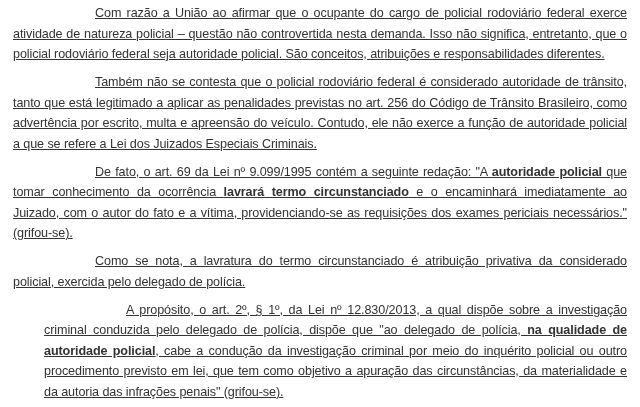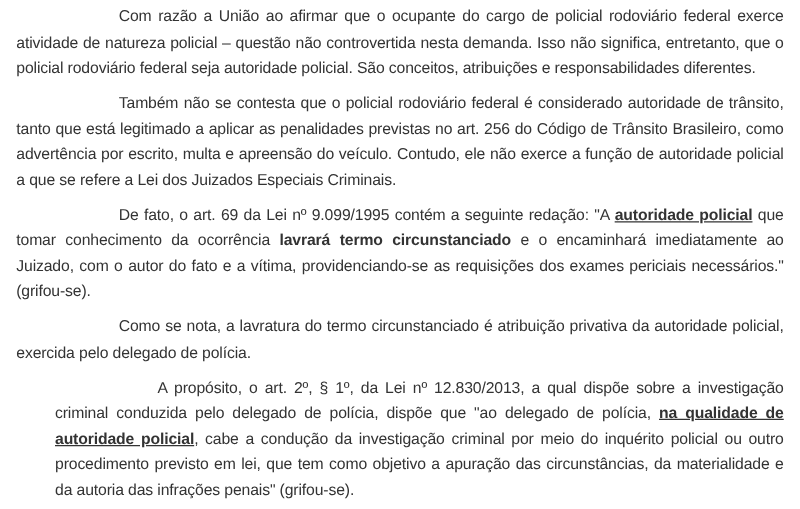--- a/index.html
+++ b/index.html
@@ -21,32 +21,33 @@
   .doc {
     padding: 3px 13px 0 13px;
     font-size: 12.6px;
     line-height: 20.5px;
     letter-spacing: -0.1px;
     text-align: justify;
   }
   .para {
     margin: 0 0 7.5px 0;
     text-indent: 82px;
+    text-decoration: underline;
   }
   .para:last-child {
     margin-bottom: 0;
     margin-left: 31px;
   }
   .seg-bold { font-weight: bold; }
   .seg-underline { text-decoration: underline; }
 </style>
 </head>
 <body>
 
 <div class="page" style="background: rgb(255, 255, 255);">
   <div class="doc" style="color: rgb(51, 51, 51);">
       <p class="para"><span class="">Com razão a União ao afirmar que o ocupante do cargo de policial rodoviário federal exerce atividade de natureza policial – questão não controvertida nesta demanda. Isso não significa, entretanto, que o policial rodoviário federal seja autoridade policial. São conceitos, atribuições e responsabilidades diferentes.</span></p>
       <p class="para"><span class="">Também não se contesta que o policial rodoviário federal é considerado autoridade de trânsito, tanto que está legitimado a aplicar as penalidades previstas no art. 256 do Código de Trânsito Brasileiro, como advertência por escrito, multa e apreensão do veículo. Contudo, ele não exerce a função de autoridade policial a que se refere a Lei dos Juizados Especiais Criminais.</span></p>
       <p class="para"><span class="">De fato, o art. 69 da Lei nº 9.099/1995 contém a seguinte redação: "A </span><span class="seg-bold seg-underline">autoridade policial</span><span class=""> que tomar conhecimento da ocorrência </span><span class="seg-bold">lavrará termo circunstanciado</span><span class=""> e o encaminhará imediatamente ao Juizado, com o autor do fato e a vítima, providenciando-se as requisições dos exames periciais necessários." (grifou-se).</span></p>
-      <p class="para"><span class="">Como se nota, a lavratura do termo circunstanciado é atribuição privativa da autoridade policial, exercida pelo delegado de polícia.</span></p>
+      <p class="para"><span class="">Como se nota, a lavratura do termo circunstanciado é atribuição privativa da considerado policial, exercida pelo delegado de polícia.</span></p>
       <p class="para"><span class="">A propósito, o art. 2º, § 1º, da Lei nº 12.830/2013, a qual dispõe sobre a investigação criminal conduzida pelo delegado de polícia, dispõe que "ao delegado de polícia, </span><span class="seg-bold seg-underline">na qualidade de autoridade policial</span><span class="">, cabe a condução da investigação criminal por meio do inquérito policial ou outro procedimento previsto em lei, que tem como objetivo a apuração das circunstâncias, da materialidade e da autoria das infrações penais" (grifou-se).</span></p>
     </div>
 </div>
 
 </body></html>

